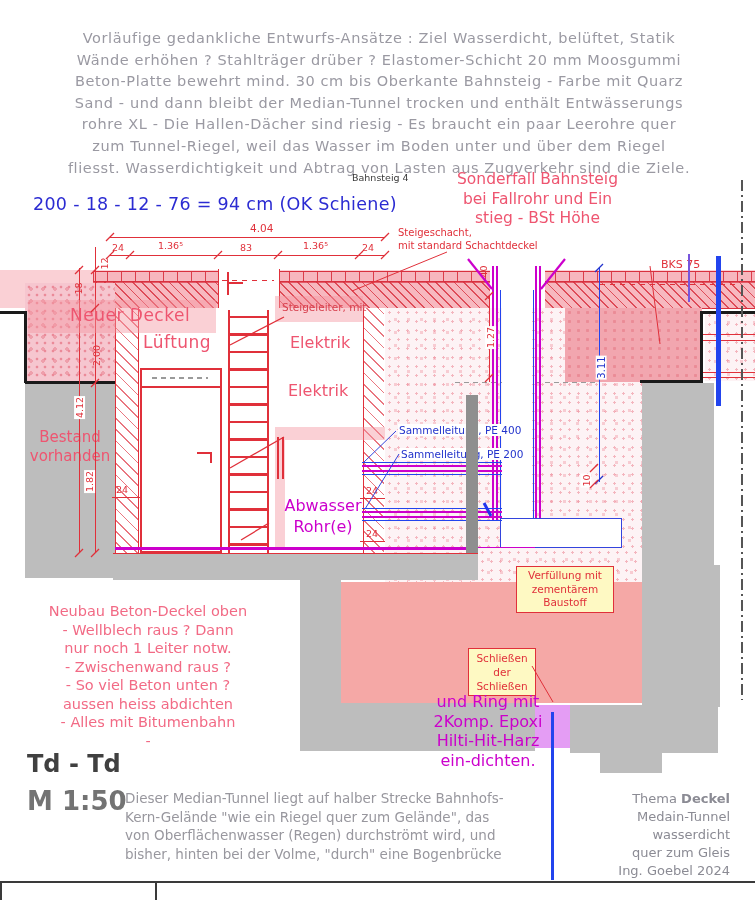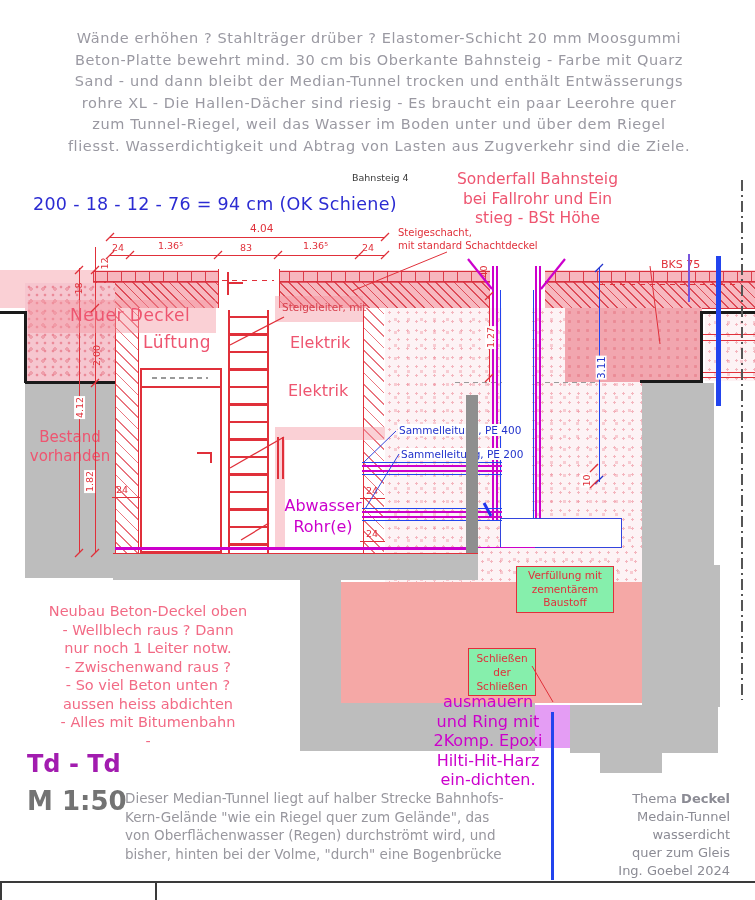--- a/index.html
+++ b/index.html
@@ -45,29 +45,30 @@
   .ladder{border-left:2.5px solid #e0303a;border-right:2.5px solid #e0303a;
     background-image:repeating-linear-gradient(180deg,#e0303a 0 2.2px,transparent 2.2px 17.5px);
     background-position:0 6px;}
   .redline{background:#e0303a;}
   .magline{background:#cc00cc;}
   .blueline{background:#2244ee;}
   .blkline{background:#1a1a1a;}
   .dashdot{background-image:repeating-linear-gradient(180deg,#555 0 11px,transparent 11px 15px,#555 15px 17px,transparent 17px 21px);}
   .graydash{background-image:repeating-linear-gradient(90deg,#9a9a9a 0 5px,transparent 5px 9px);}
   .reddash{background-image:repeating-linear-gradient(90deg,#e0303a 0 5px,transparent 5px 10px);}
-  .boxr{background:#86efac;border:1.2px solid #e0303a;}
+  .boxr{background:#fef9c3;border:1.2px solid #e0303a;}
   svg{position:absolute;left:0;top:0;pointer-events:none;}
 </style>
 </head>
 <body>
 
 <div id="canvas" class="nosel">
 
   <div class="abs intro" style="left:33px;top:28px;width:692px;">
+    <div>Vorläufige gedankliche Entwurfs-Ansätze : Ziel Wasserdicht, belüftet, Statik</div>
     <div>Wände erhöhen ? Stahlträger drüber ? Elastomer-Schicht 20 mm Moosgummi</div>
     <div>Beton-Platte bewehrt mind. 30 cm bis Oberkante Bahnsteig - Farbe mit Quarz</div>
     <div>Sand - und dann bleibt der Median-Tunnel trocken und enthält Entwässerungs</div>
     <div>rohre XL  - Die Hallen-Dächer sind riesig - Es braucht ein paar Leerohre quer</div>
     <div>zum Tunnel-Riegel, weil das Wasser im Boden unter und über dem Riegel</div>
     <div>fliesst. Wasserdichtigkeit und Abtrag von Lasten aus Zugverkehr sind die Ziele.</div>
   </div>
 
   <div class="abs" style="left:352px;top:172px;font-size:9.5px;color:#3a3a3a;">Bahnsteig 4</div>
   <div class="abs formula" style="left:33px;top:194px;">200 - 18 - 12 - 76 = 94 cm (OK Schiene)</div>
@@ -219,39 +220,38 @@
   <div class="abs boxr redlbl" style="left:516px;top:566px;width:96px;text-align:center;font-size:10.5px;line-height:13.5px;padding:2px 0;">
     <div>Verfüllung mit</div>
     <div>zementärem Baustoff</div>
   </div>
   <div class="abs boxr redlbl" style="left:468px;top:648px;width:66px;text-align:center;font-size:10.5px;line-height:14px;padding:2px 0;">
     <div>Schließen der</div>
     <div>Schließen</div>
   </div>
 
   <div class="abs maglbl" style="left:418px;top:692px;width:140px;text-align:center;font-size:16px;line-height:19.5px;">
-    <div>ausmauern</div>
     <div>und Ring mit</div>
     <div>2Komp. Epoxi</div>
     <div>Hilti-Hit-Harz</div>
     <div>ein-dichten.</div>
   </div>
 
   <div class="abs" style="left:38px;top:602px;width:220px;text-align:center;font-size:14.5px;line-height:18.5px;color:#f26a85;">
     <div>Neubau Beton-Deckel oben</div>
     <div>- Wellblech raus ? Dann</div>
     <div>nur noch 1 Leiter notw.</div>
     <div>- Zwischenwand raus ?</div>
     <div>- So viel Beton unten ?</div>
     <div>aussen heiss abdichten</div>
     <div>- Alles mit Bitumenbahn</div>
     <div>-</div>
   </div>
 
-  <div class="abs" style="left:27px;top:750px;font-size:24px;font-weight:bold;color:#a21caf;">Td - Td</div>
+  <div class="abs" style="left:27px;top:750px;font-size:24px;font-weight:bold;color:#404040;">Td - Td</div>
   <div class="abs" style="left:27px;top:786px;font-size:26px;font-weight:bold;color:#737373;">M 1:50</div>
   <div class="abs graylbl" style="left:125px;top:789px;width:415px;font-size:13.5px;line-height:18.5px;">
     <div>Dieser Median-Tunnel liegt auf halber Strecke Bahnhofs-</div>
     <div>Kern-Gelände "wie ein Riegel quer zum Gelände", das</div>
     <div>von Oberflächenwasser (Regen) durchströmt wird, und</div>
     <div>bisher, hinten bei der Volme, "durch" eine Bogenbrücke</div>
   </div>
   <div class="abs" style="left:595px;top:790px;width:135px;text-align:right;font-size:13px;line-height:18px;color:#8b8b94;">
     <div><span>Thema </span><b>Deckel</b></div>
     <div>Medain-Tunnel</div>

